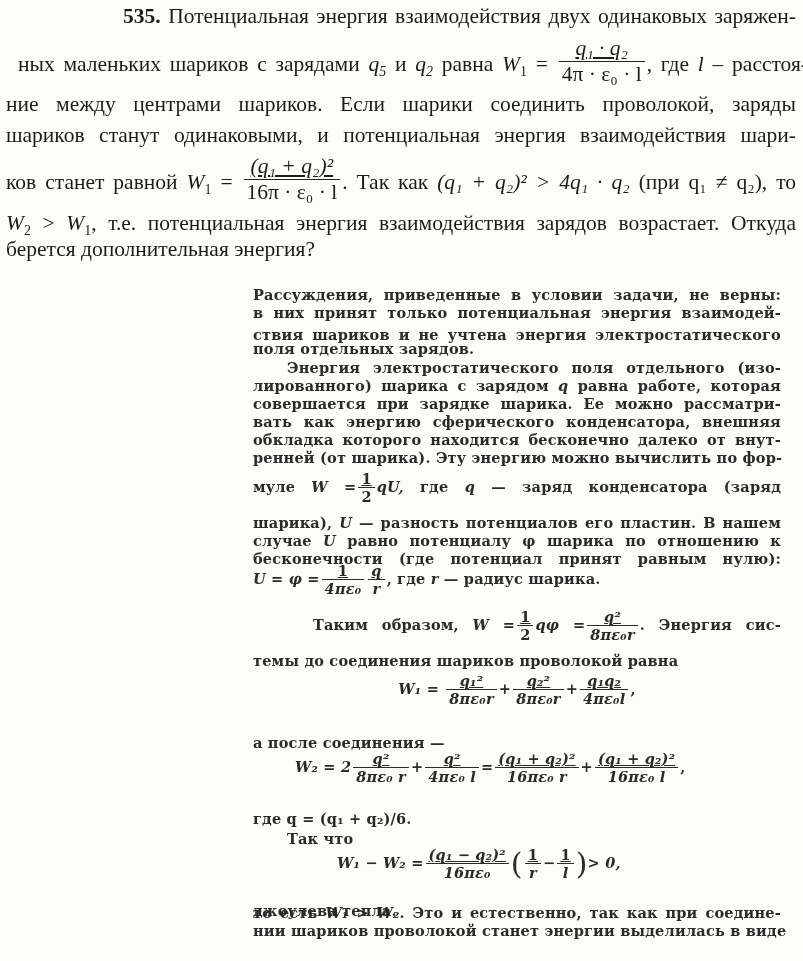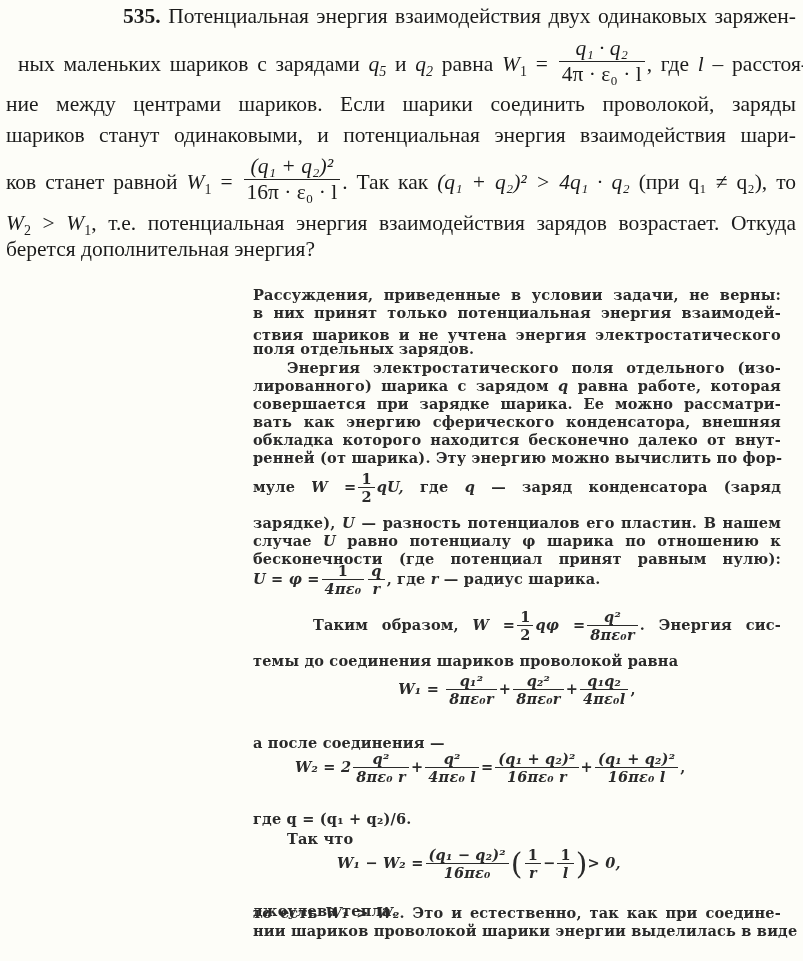--- a/index.html
+++ b/index.html
@@ -22,21 +22,21 @@
     text-align-last: justify;
   }
   .pnum { font-weight: bold; }
   .it { font-style: italic; }
   .frac {
     display: inline-block; vertical-align: middle; text-align: center;
     margin: 0 2px;
     text-align-last: center;
   }
   .frac > span { display: block; line-height: 1.15; padding: 0 3px; }
-  .frac > .num { border-bottom: 1px solid #222; }
+  .frac > .num { border-bottom: 1px solid #222; text-decoration: underline; }
   sub, sup { font-size: 0.65em; }
 
   .solution {
     position: absolute; left: 253px; top: 286px; width: 528px;
     font-family: "DejaVu Serif", serif;
     font-size: 14.5px;
     font-weight: bold;
     color: #2a2a2a;
     letter-spacing: 0.2px;
   }
@@ -109,21 +109,21 @@
   <div class="sline" style="top:127px;">вать как энергию  сферического конденсатора, внешняя</div>
   <div class="sline" style="top:145px;">обкладка которого находится бесконечно далеко от внут-</div>
   <div class="sline" style="top:163px;">ренней (от шарика). Эту энергию можно вычислить по фор-</div>
 
   <div class="sline" style="top:184px;">
     <span>муле</span>
     <span><span class="mi">W =</span><span class="frac"><span class="num">1</span><span class="den">2</span></span><span class="mi">qU,</span></span>
     <span>где</span> <span class="mi">q</span> <span>— заряд  конденсатора  (заряд</span>
   </div>
   <div class="sline" style="top:228px;">
-    <span>зарядке),</span> <span class="mi">U</span> <span>— разность потенциалов его пластин. В нашем</span>
+    <span>шарика),</span> <span class="mi">U</span> <span>— разность потенциалов его пластин. В нашем</span>
   </div>
   <div class="sline" style="top:246px;">
     <span>случае</span> <span class="mi">U</span> <span>равно  потенциалу φ шарика  по отношению к</span>
   </div>
   <div class="sline" style="top:264px;">бесконечности  (где  потенциал  принят  равным  нулю):</div>
   <div class="sline left" style="top:276px;">
     <span><span class="mi">U = φ =</span><span class="frac"><span class="num">1</span><span class="den mi">4πε₀</span></span><span class="frac"><span class="num mi">q</span><span class="den mi">r</span></span></span><span>,  где</span>
     <span class="mi">r</span> <span>— радиус  шарика.</span>
   </div>
 
@@ -147,15 +147,15 @@
   <div class="sline left" style="top:524px;">где  q = (q₁ + q₂)/6.</div>
   <div class="sline left" style="top:544px; padding-left:34px;">Так что</div>
 
   <div class="sline left" style="top:560px; padding-left:84px; width:444px;">
     <span class="mi">W₁ − W₂ =</span><span class="frac"><span class="num mi">(q₁ − q₂)²</span><span class="den mi">16πε₀</span></span><span style="font-size:30px; font-weight:normal; vertical-align:middle;">(</span><span class="frac"><span class="num">1</span><span class="den mi">r</span></span>−<span class="frac"><span class="num">1</span><span class="den mi">l</span></span><span style="font-size:30px; font-weight:normal; vertical-align:middle;">)</span><span class="mi">&gt; 0,</span>
   </div>
 
   <div class="sline" style="top:618px;">
     <span>то есть</span> <span class="mi">W₁ &gt; W₂</span><span>. Это и естественно,  так как при соедине-</span>
   </div>
-  <div class="sline" style="top:636px;">нии шариков проволокой шарики энергии  выделилась в виде</div>
+  <div class="sline" style="top:636px;">нии шариков проволокой станет энергии  выделилась в виде</div>
   <div class="sline left" style="top:616px;">джоулева  тепла.</div>
 </div>
 
 </body></html>

